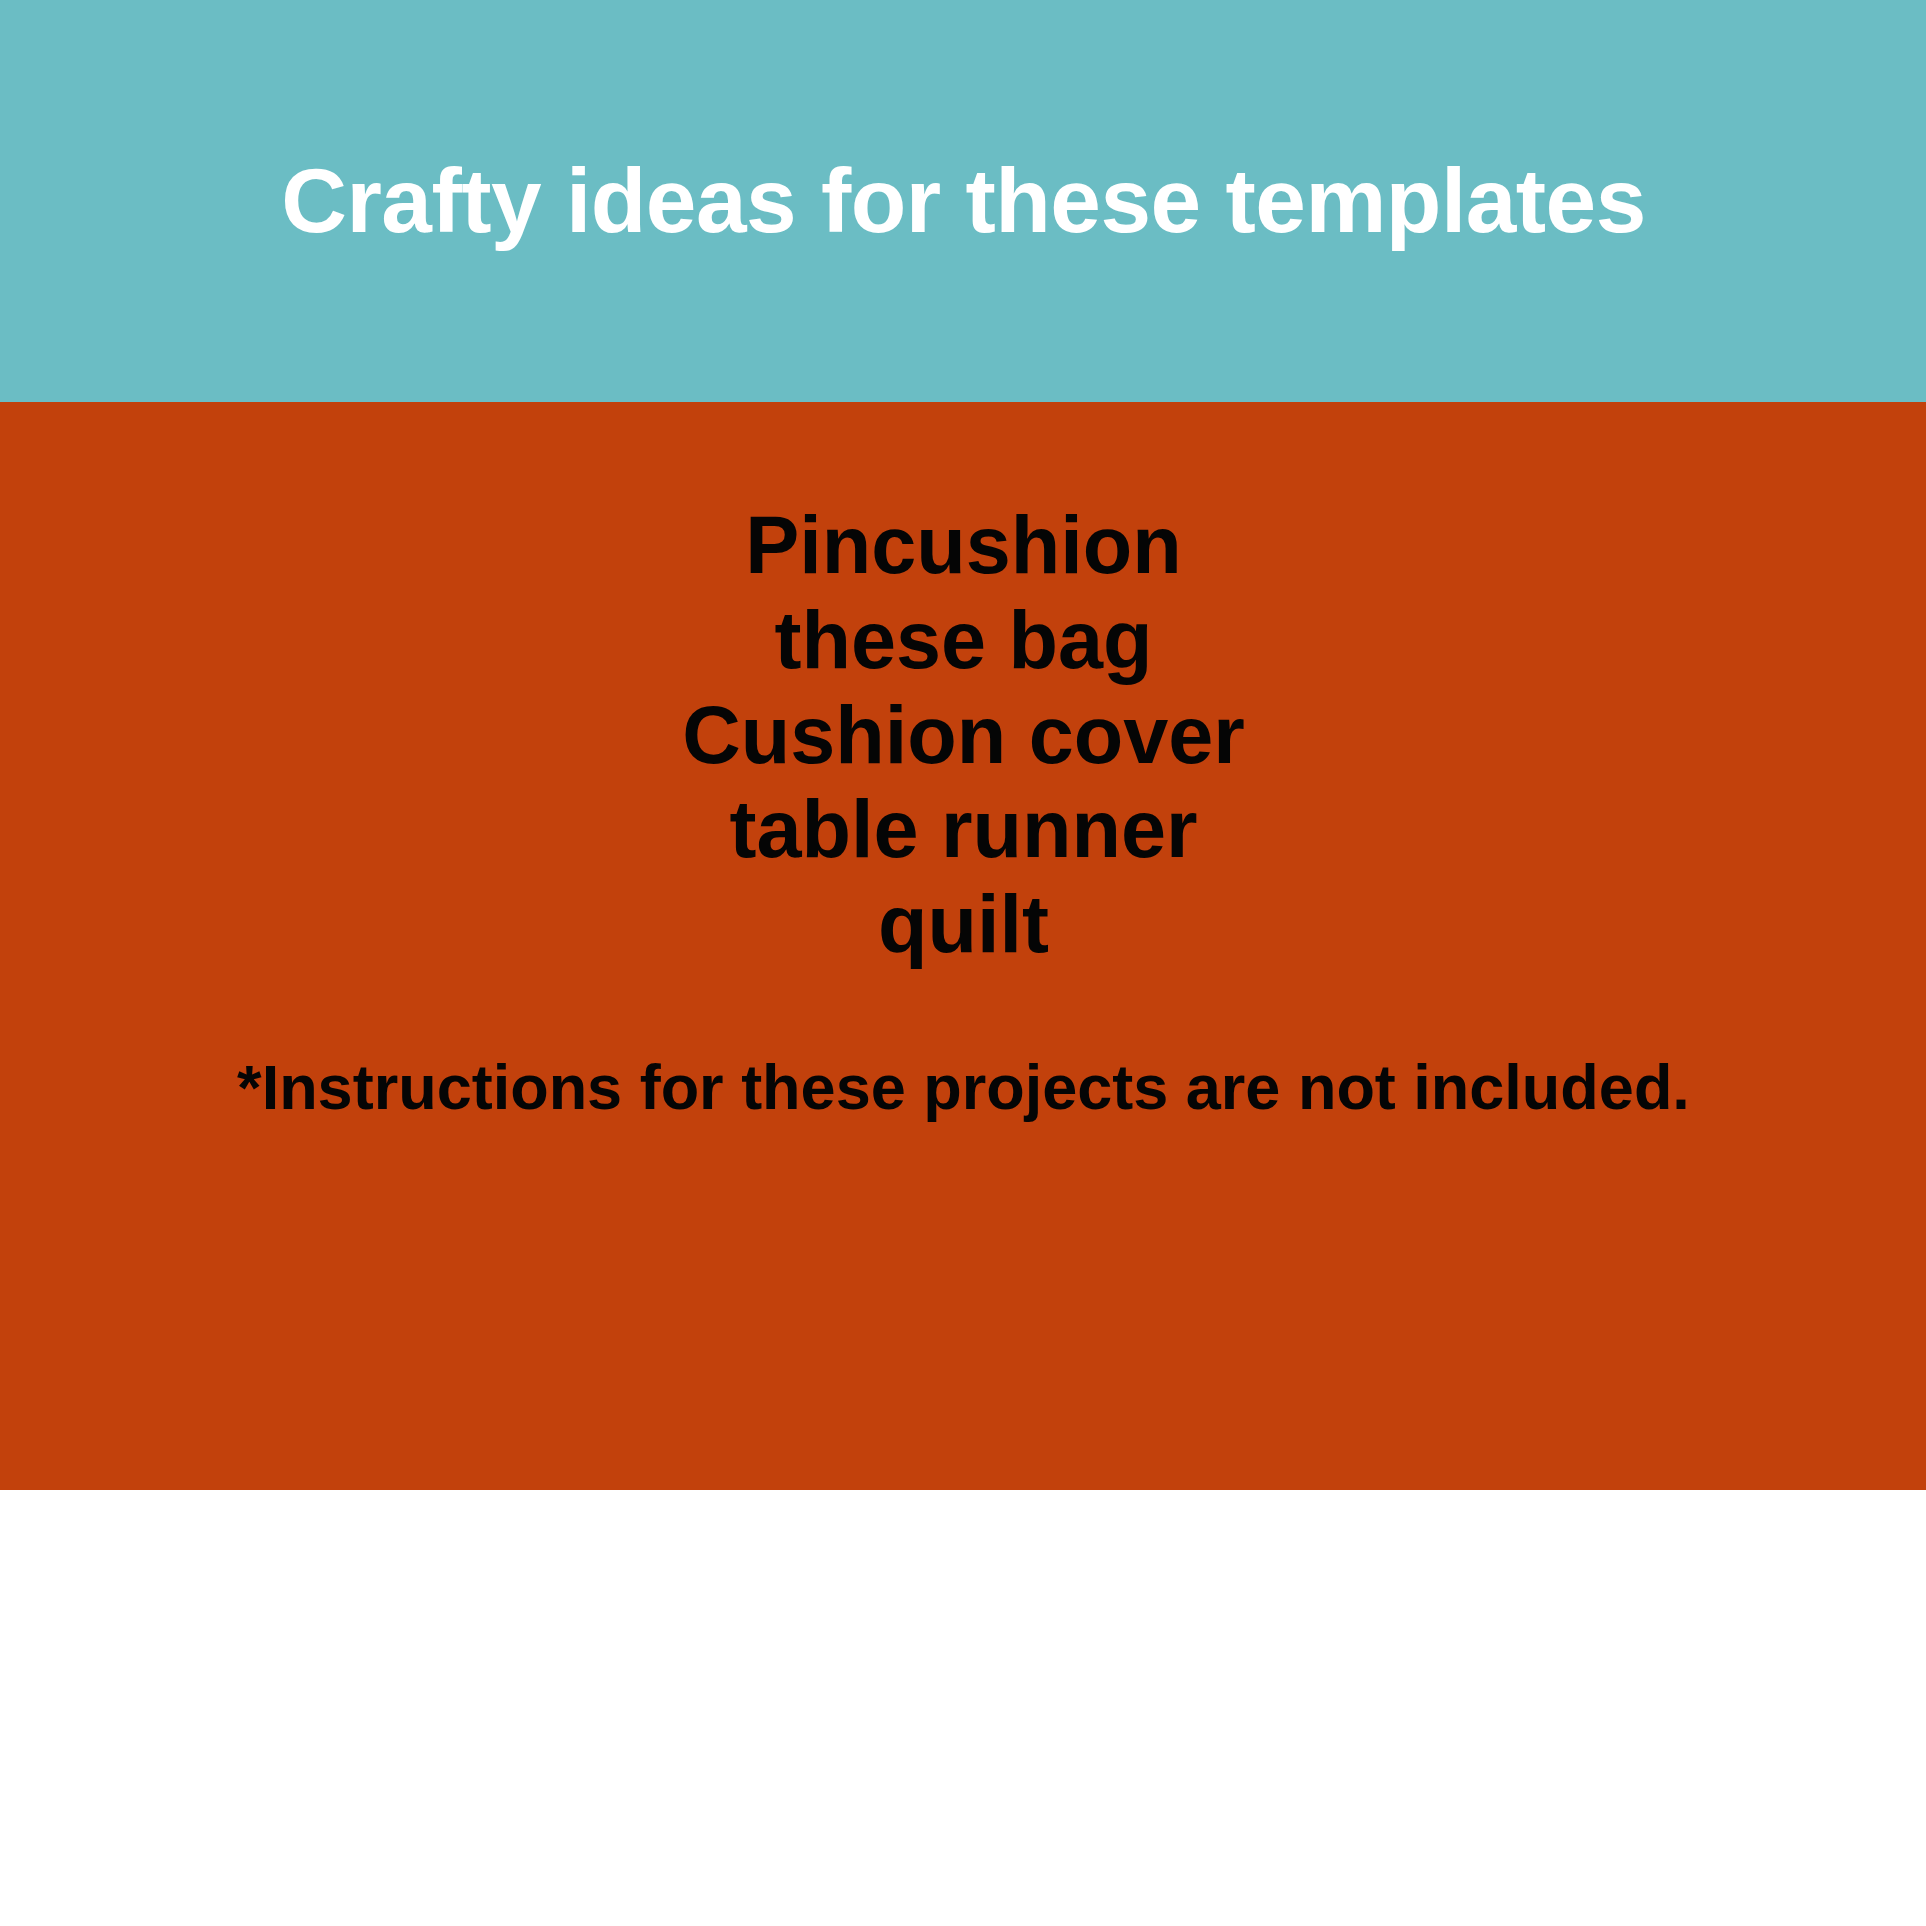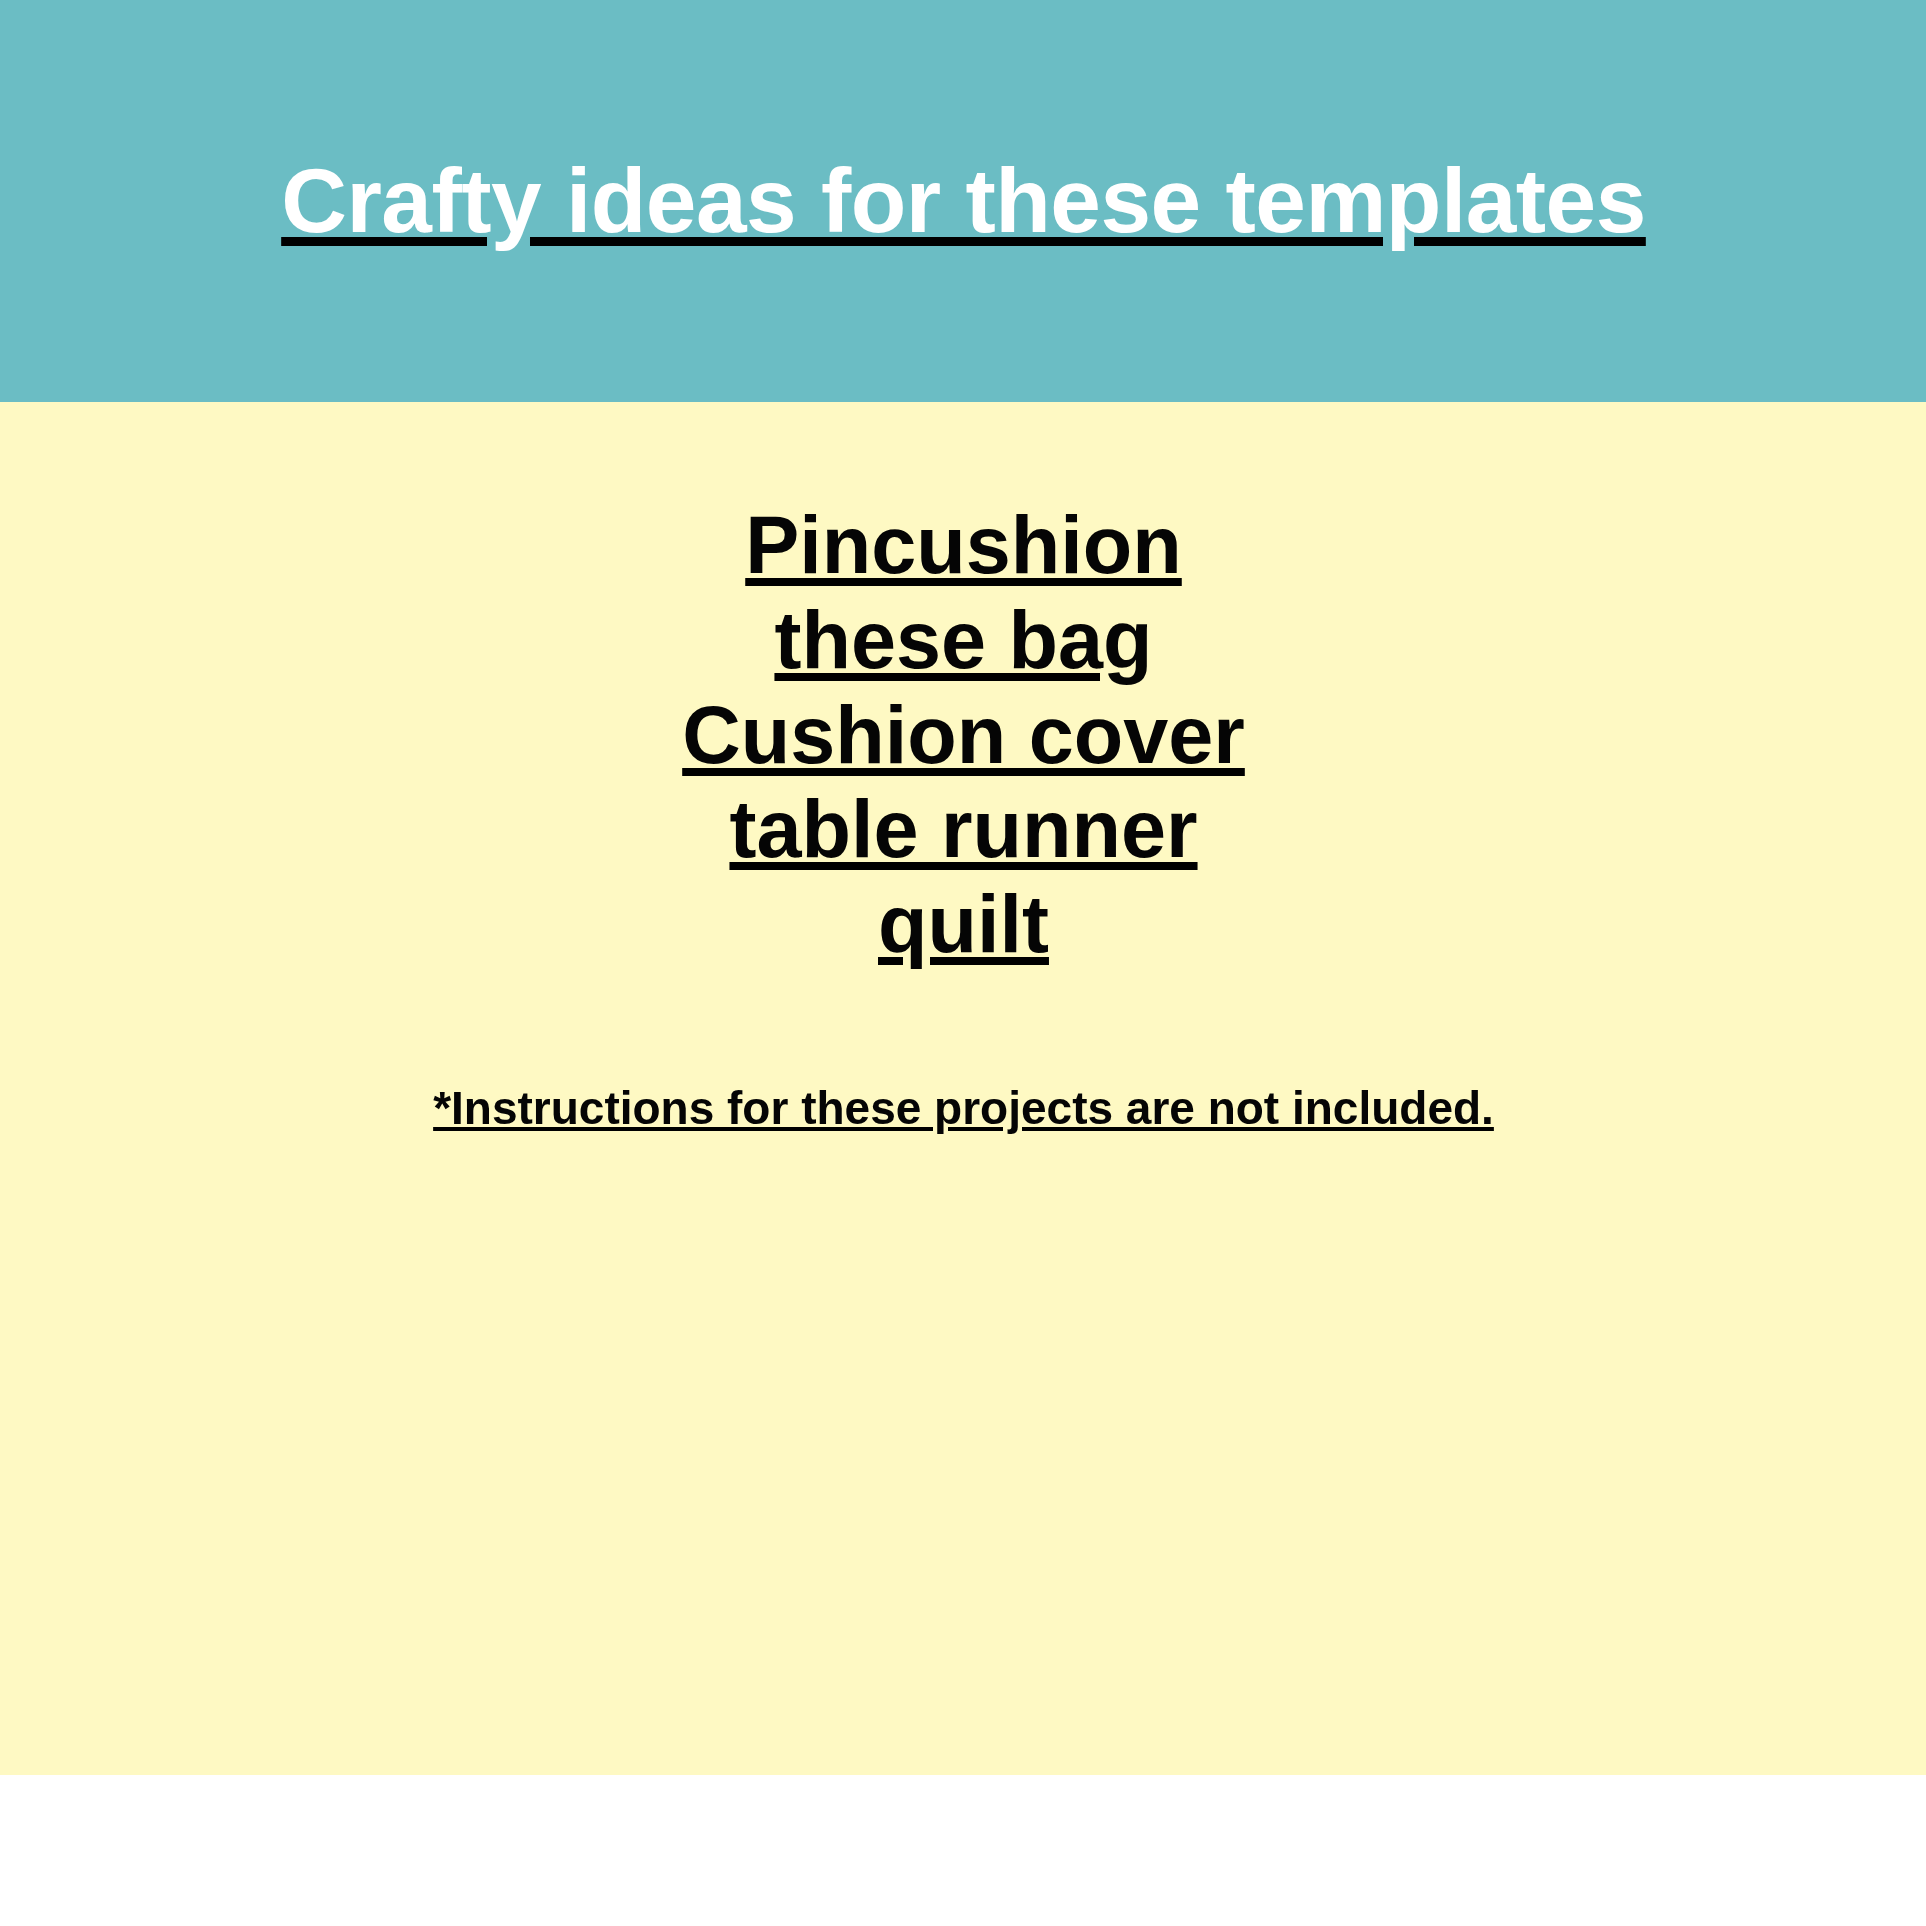--- a/index.html
+++ b/index.html
@@ -9,25 +9,24 @@
   body {
     width: 1927px;
     height: 1927px;
     background: #ffffff;
     font-family: "Liberation Sans", sans-serif;
     overflow: hidden;
   }
   .page {
     position: relative;
     width: 1927px;
-    height: 1775px;
-    background: #fef9c3;
+    height: 1490px;
+    background: #c2410c;
     display: flex;
     flex-direction: column;
-    text-decoration: underline;
   }
   .header-band {
     width: 100%;
     height: 402px;
     background: #6bbdc4;
     display: flex;
     align-items: center;
     justify-content: center;
     box-sizing: border-box;
   }
@@ -58,22 +57,22 @@
   .ideas-list li {
     font-size: 81px;
     font-weight: 700;
     color: #050505;
     line-height: 1.17;
     margin: 0;
     padding: 0;
     white-space: nowrap;
   }
   .footnote {
-    margin-top: 109px;
-    font-size: 46px;
+    margin-top: 79px;
+    font-size: 63px;
     font-weight: 700;
     color: #050505;
     text-align: left;
     white-space: nowrap;
   }
 </style>
 </head>
 <body>
 
 <div class="page">

